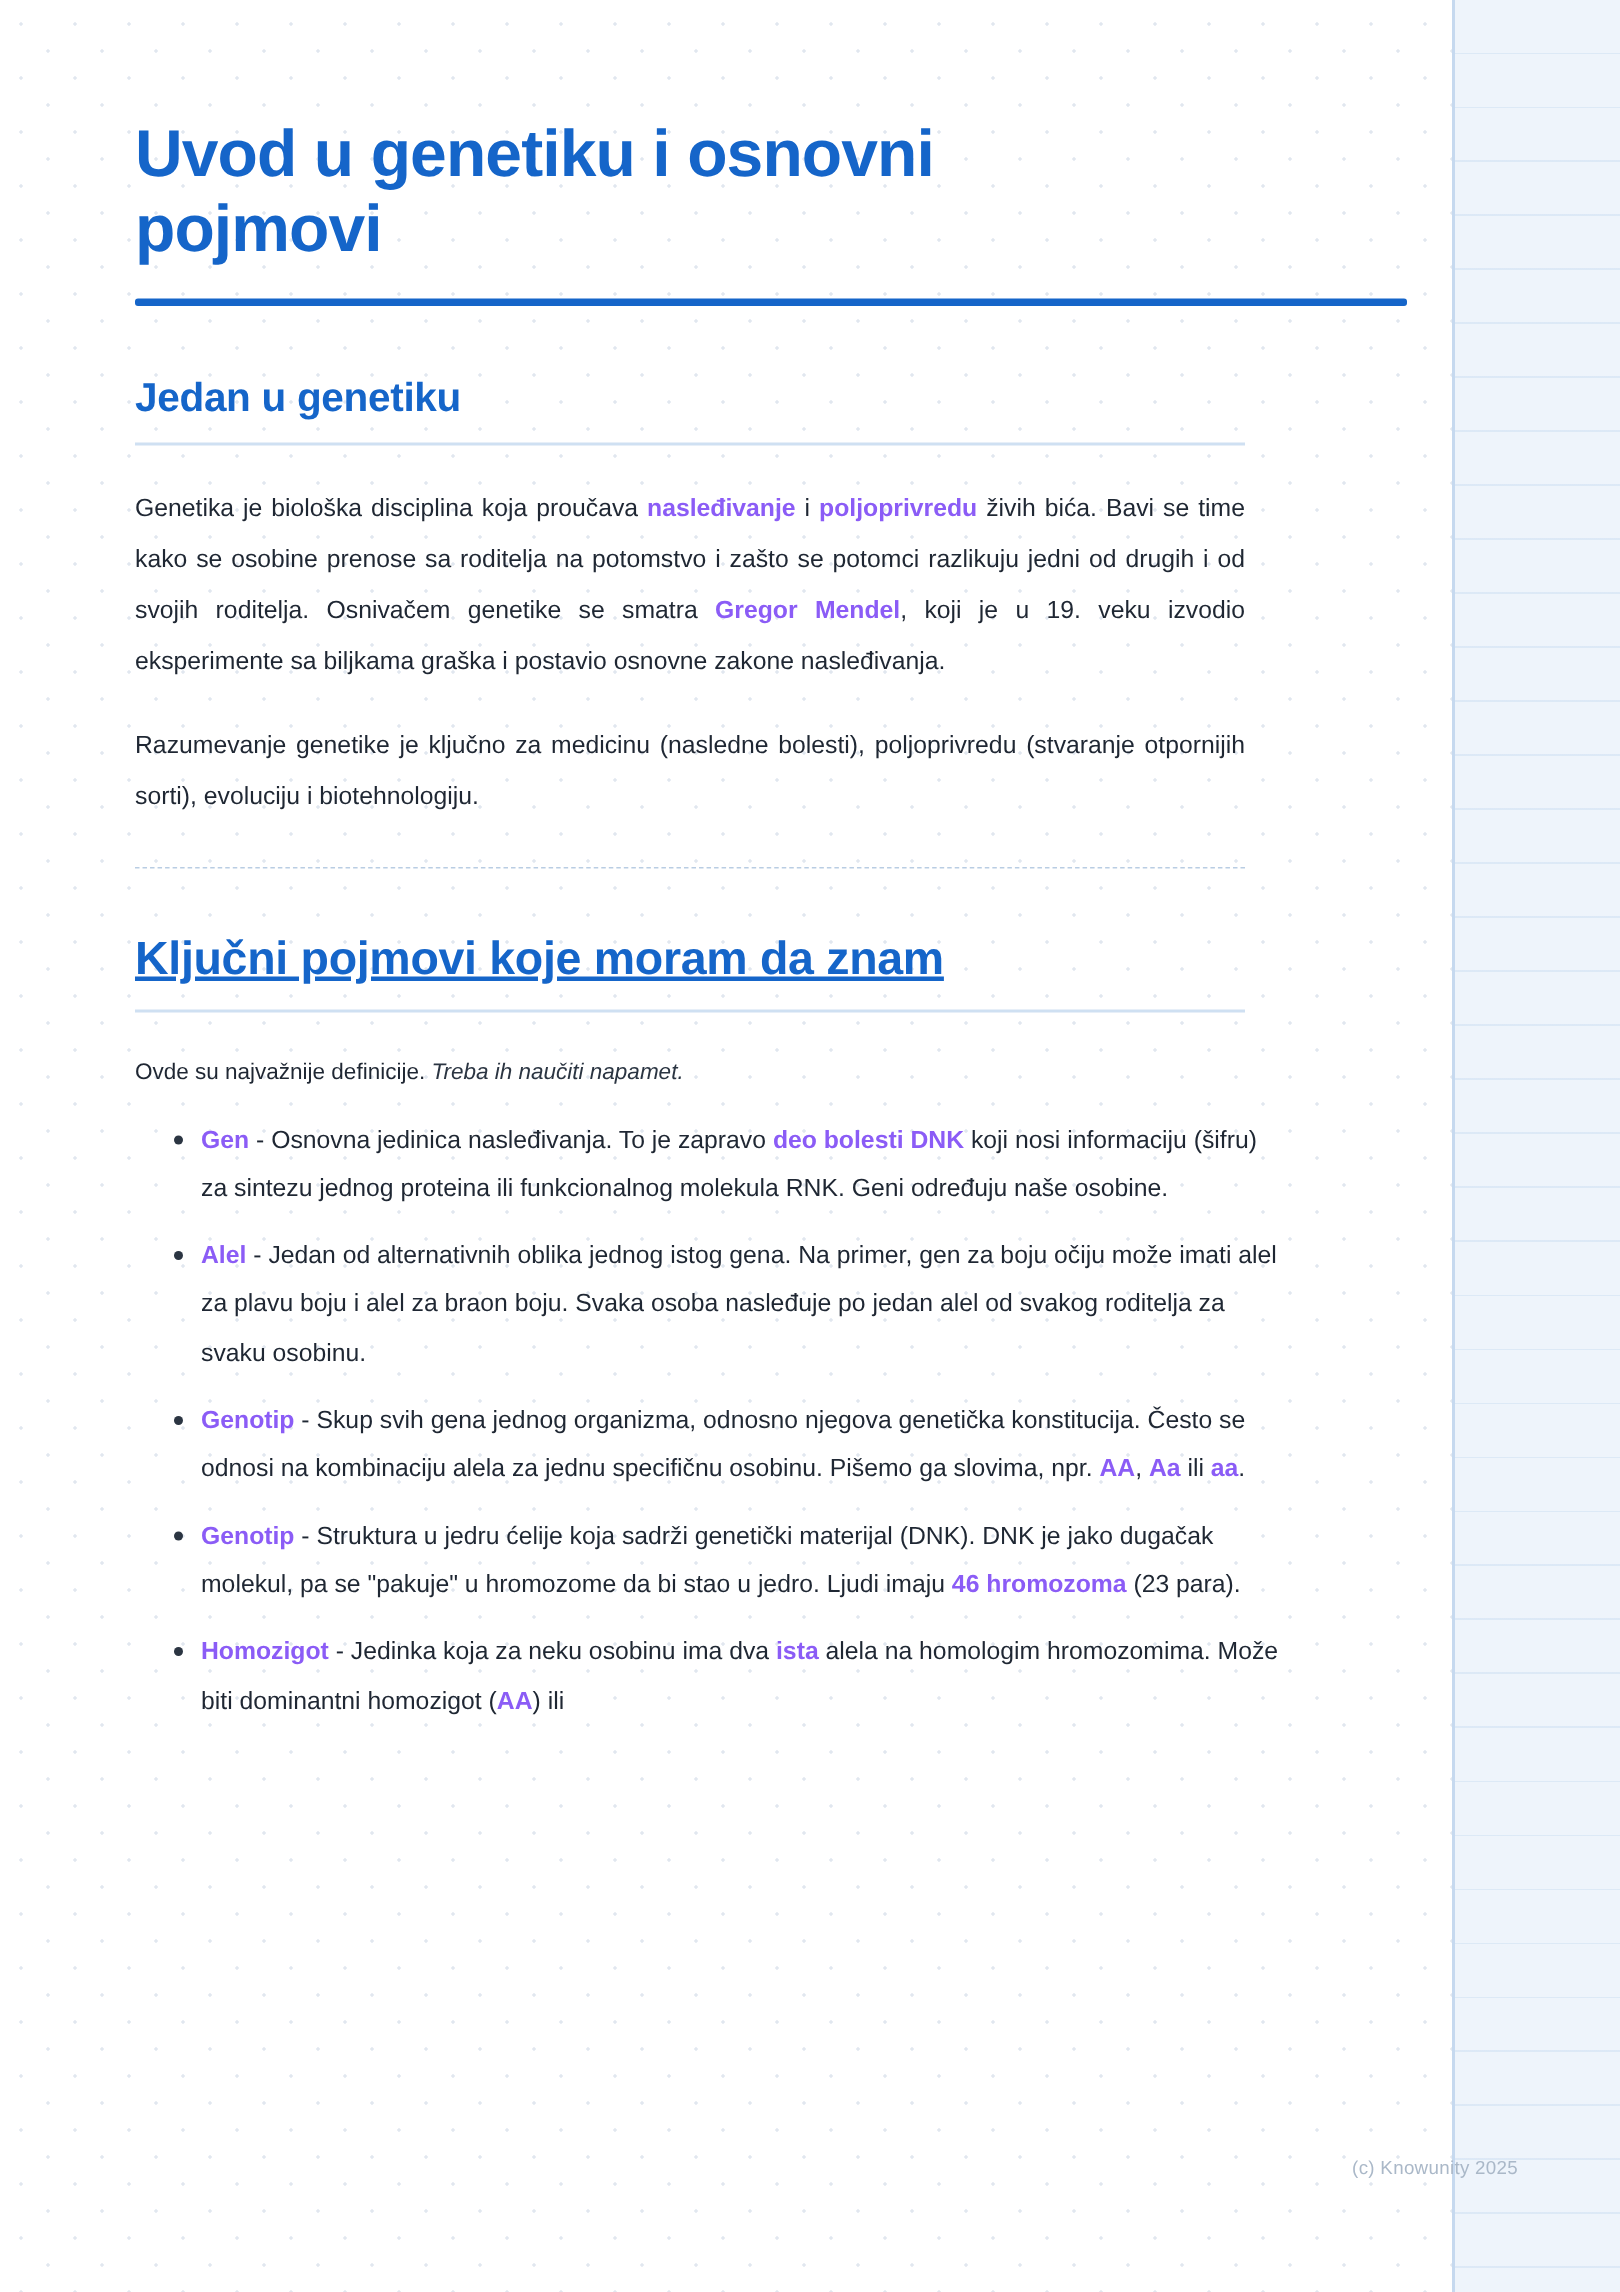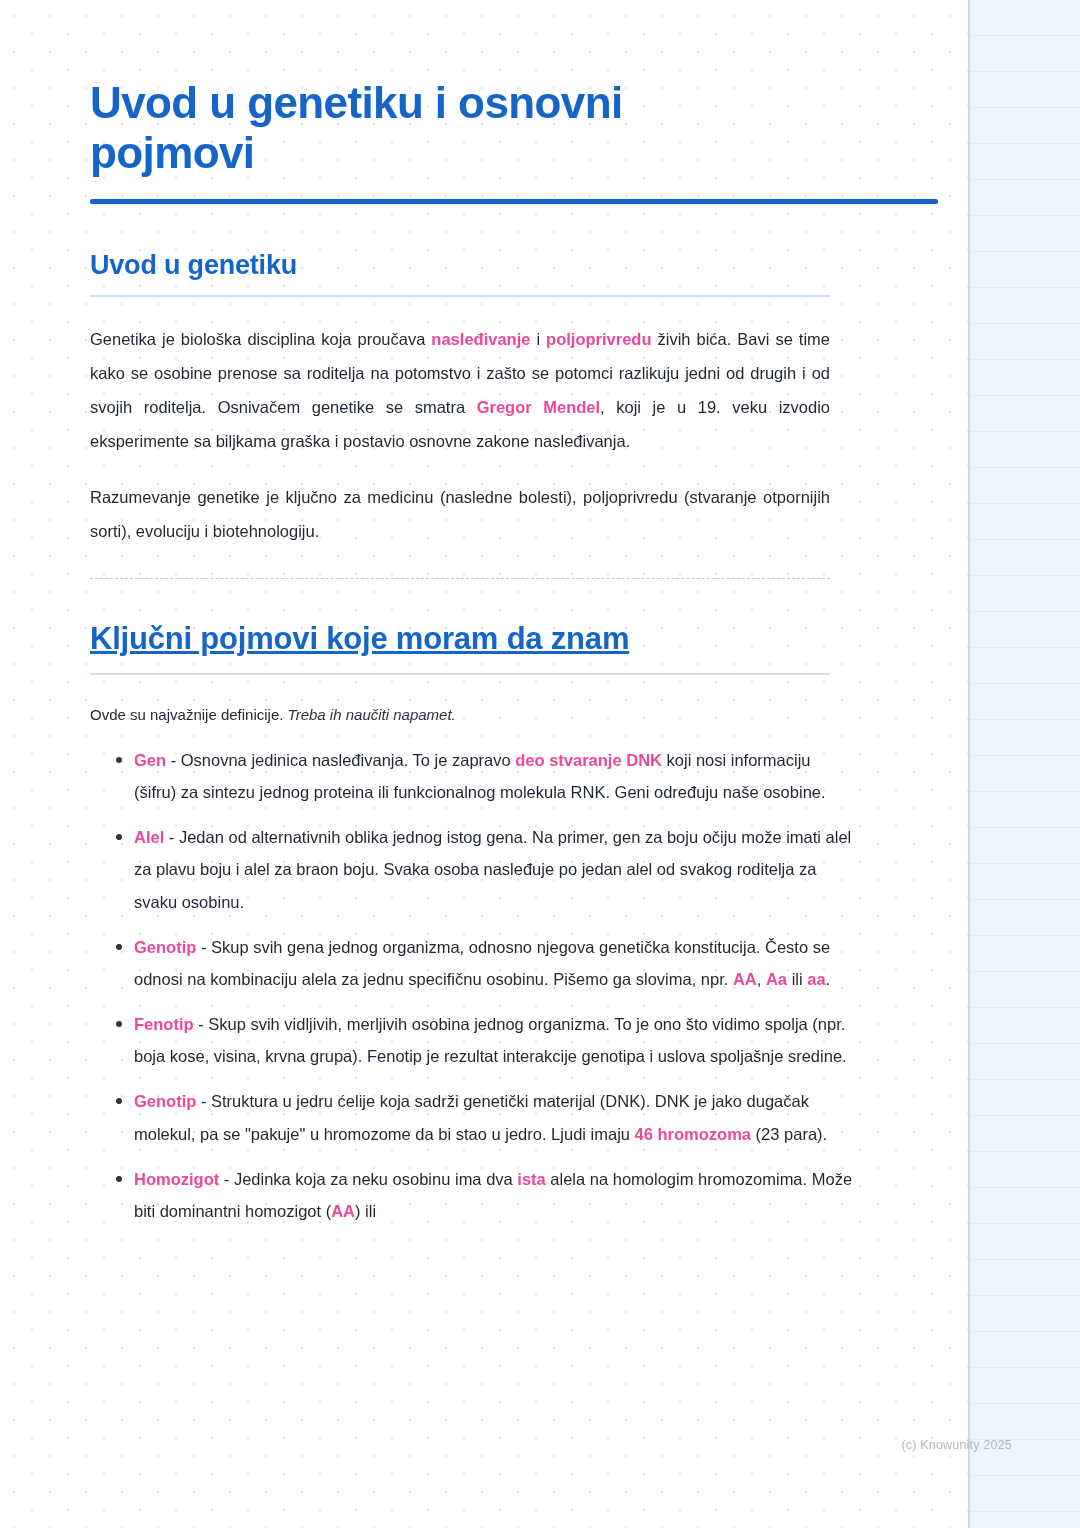--- a/index.html
+++ b/index.html
@@ -122,21 +122,21 @@
   ul.terms > li:before {
     content: "";
     position: absolute;
     left: 0;
     top: 13px;
     width: 6px;
     height: 6px;
     border-radius: 50%;
     background: #2b3542;
   }
-  b, strong { font-weight: 700; color: #ec4899; }
+  b, strong { font-weight: 700; color: #8b5cf6; }
   .footer-mark {
     position: absolute;
     right: 68px;
     bottom: 76px;
     font-size: 12.5px;
     color: #aab8c8;
     letter-spacing: .2px;
   }
 </style>
 </head>
@@ -147,50 +147,47 @@
 
   <div class="right-strip">
     <div class="right-strip-lines"></div>
   </div>
 
   <div class="content">
 
     <h1 class="doc-title">Uvod u genetiku i osnovni pojmovi</h1>
     <div class="title-rule"></div>
 
-    <h2 class="section-title">Uvod u genetiku</h2>
+    <h2 class="section-title">Jedan u genetiku</h2>
     <div class="section-rule"></div>
 
     <p class="para">
       <span>Genetika je biološka disciplina koja proučava <b>nasleđivanje</b> i <b>poljoprivredu</b> živih bića. Bavi se time kako se osobine prenose sa roditelja na potomstvo i zašto se potomci razlikuju jedni od drugih i od svojih roditelja. Osnivačem genetike se smatra <b>Gregor Mendel</b>, koji je u 19. veku izvodio eksperimente sa biljkama graška i postavio osnovne zakone nasleđivanja.</span>
     </p>
 
     <p class="para last">Razumevanje genetike je ključno za medicinu (nasledne bolesti), poljoprivredu (stvaranje otpornijih sorti), evoluciju i biotehnologiju.</p>
 
     <div class="divider-dashed"></div>
 
     <h2 class="section-title big">Ključni pojmovi koje moram da znam</h2>
     <div class="section-rule"></div>
 
     <p class="intro-line">
       <span>Ovde su najvažnije definicije. </span><em>Treba ih naučiti napamet.</em>
     </p>
 
     <ul class="terms">
       <li>
-        <b>Gen</b><span> - Osnovna jedinica nasleđivanja. To je zapravo <b>deo stvaranje DNK</b> koji nosi informaciju (šifru) za sintezu jednog proteina ili funkcionalnog molekula RNK. Geni određuju naše osobine.</span>
+        <b>Gen</b><span> - Osnovna jedinica nasleđivanja. To je zapravo <b>deo bolesti DNK</b> koji nosi informaciju (šifru) za sintezu jednog proteina ili funkcionalnog molekula RNK. Geni određuju naše osobine.</span>
       </li>
       <li>
         <b>Alel</b><span> - Jedan od alternativnih oblika jednog istog gena. Na primer, gen za boju očiju može imati alel za plavu boju i alel za braon boju. Svaka osoba nasleđuje po jedan alel od svakog roditelja za svaku osobinu.</span>
       </li>
       <li>
         <b>Genotip</b><span> - Skup svih gena jednog organizma, odnosno njegova genetička konstitucija. Često se odnosi na kombinaciju alela za jednu specifičnu osobinu. Pišemo ga slovima, npr. <b>AA</b>, <b>Aa</b> ili <b>aa</b>.</span>
-      </li>
-      <li>
-        <b>Fenotip</b><span> - Skup svih vidljivih, merljivih osobina jednog organizma. To je ono što vidimo spolja (npr. boja kose, visina, krvna grupa). Fenotip je rezultat interakcije genotipa i uslova spoljašnje sredine.</span>
       </li>
       <li>
         <b>Genotip</b><span> - Struktura u jedru ćelije koja sadrži genetički materijal (DNK). DNK je jako dugačak molekul, pa se "pakuje" u hromozome da bi stao u jedro. Ljudi imaju <b>46 hromozoma</b> (23 para).</span>
       </li>
       <li>
         <b>Homozigot</b><span> - Jedinka koja za neku osobinu ima dva <b>ista</b> alela na homologim hromozomima. Može biti dominantni homozigot (<b>AA</b>) ili</span>
       </li>
     </ul>
   </div>
 

